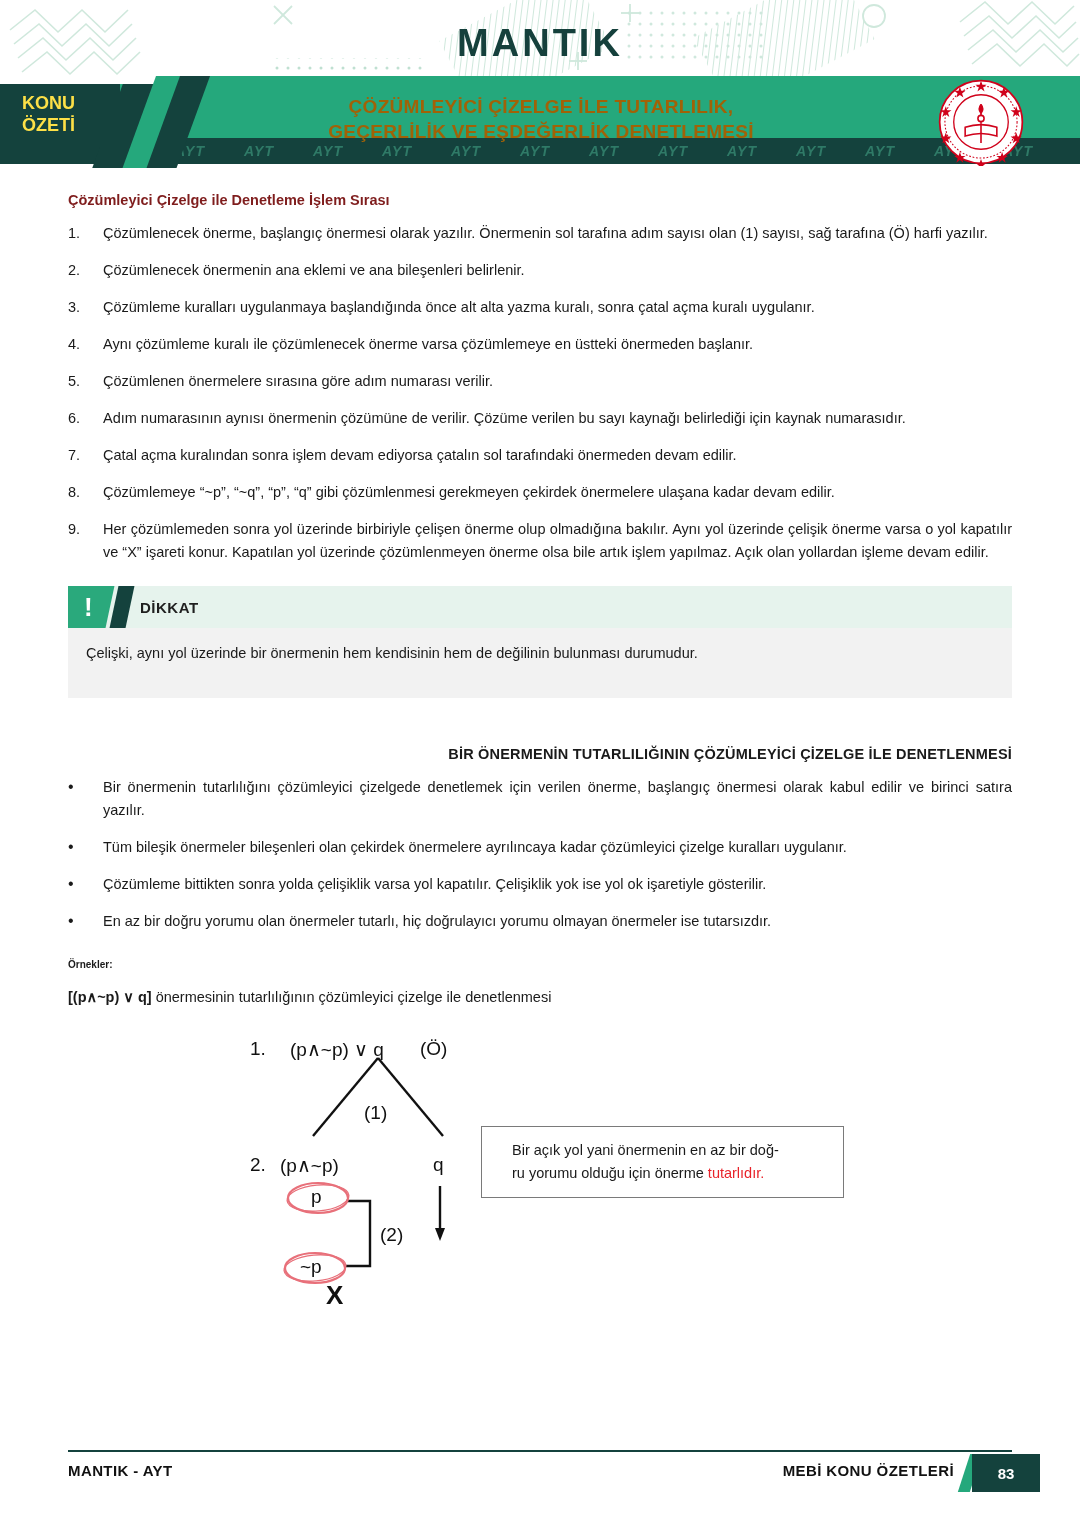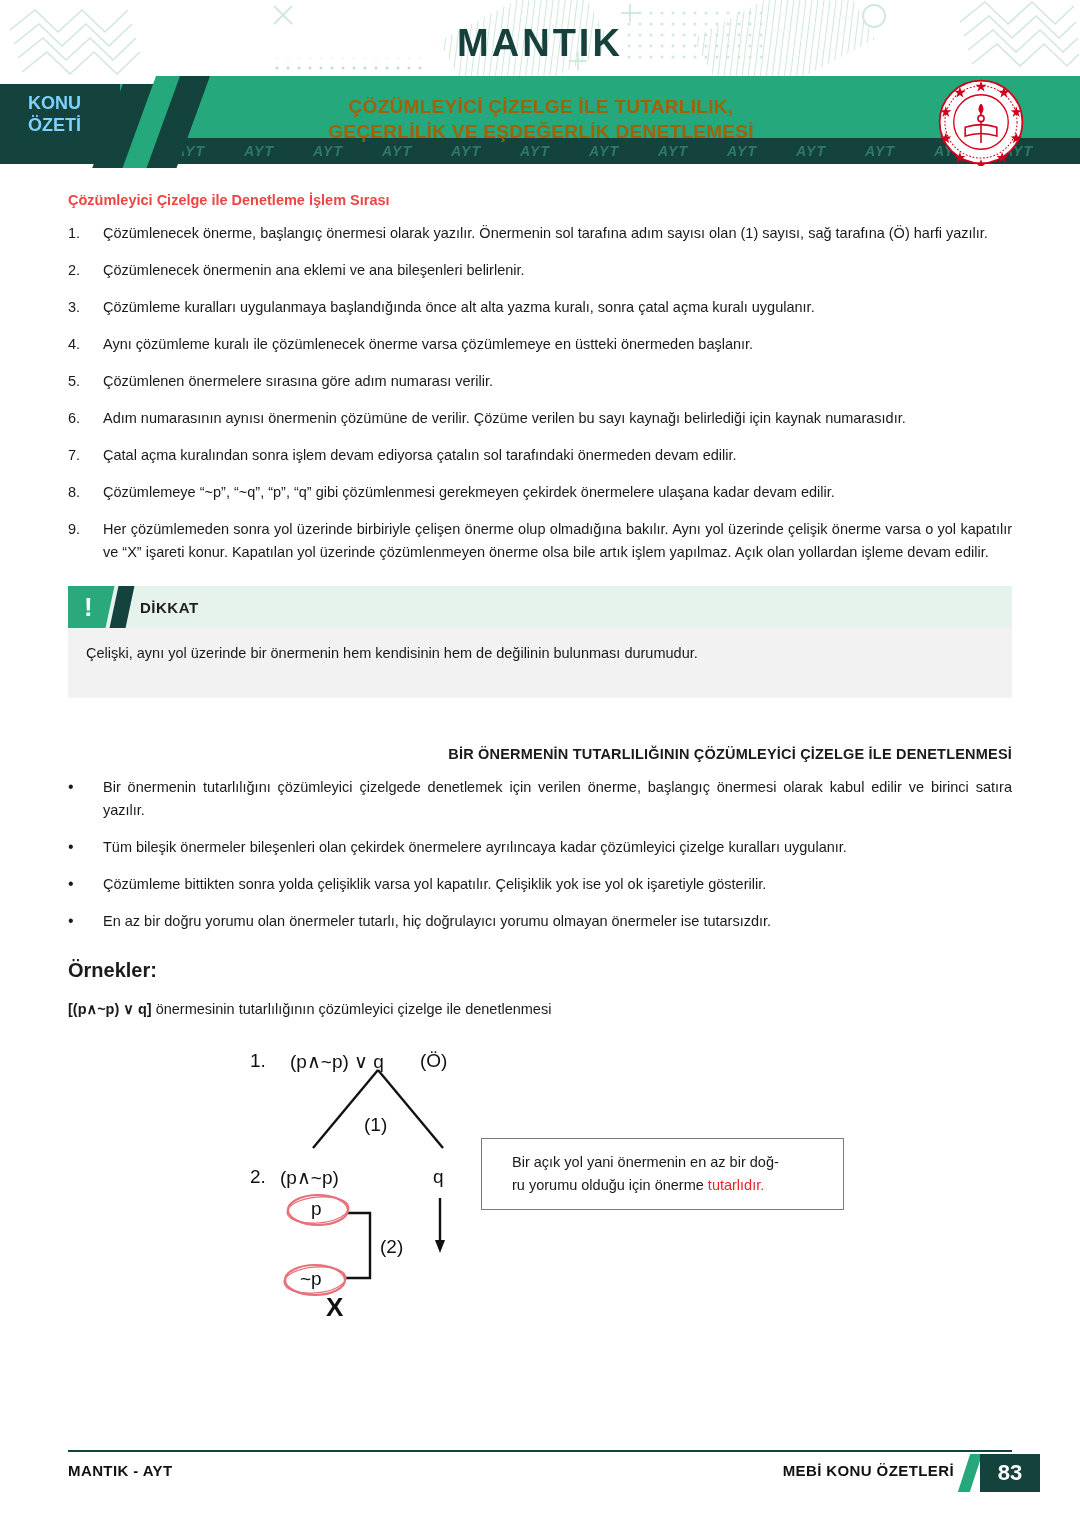--- a/index.html
+++ b/index.html
@@ -75,25 +75,25 @@
     letter-spacing: 1px;
   }
 
   
   .konu-box {
     position: absolute;
     left: 0; top: 84px;
     width: 120px; height: 62px;
     background: #14423d;
     z-index: 6;
-    color: #7dd3fc;
+    color: #fde047;
     font-size: 18px;
     font-weight: bold;
     line-height: 22px;
-    padding: 8px 0 0 28px;
+    padding: 8px 0 0 22px;
   }
   .konu-tail {
     position: absolute;
     left: 105px; top: 84px;
     width: 40px; height: 98px;
     background: #14423d;
     transform: skewX(-20deg);
     z-index: 5;
   }
   .slash-green-1 {
@@ -142,21 +142,21 @@
 
   
   .content {
     position: relative;
     padding: 0 68px;
   }
 
   .section-title {
     font-size: 14.5px;
     font-weight: bold;
-    color: #ef4444;
+    color: #7f1d1d;
     margin-top: 24px;
     margin-bottom: 14px;
   }
 
   .num-item {
     display: flex;
     font-size: 14.5px;
     line-height: 23px;
     margin-bottom: 14px;
     text-align: justify;
@@ -239,21 +239,21 @@
   .subsection-title {
     font-size: 14.5px;
     font-weight: bold;
     margin-top: 48px;
     margin-bottom: 14px;
     letter-spacing: 0.2px;
     text-align: right;
   }
 
   .ornekler-title {
-    font-size: 20px;
+    font-size: 10px;
     font-weight: bold;
     margin-top: 26px;
     margin-bottom: 16px;
   }
   .ornek-line {
     font-size: 14.5px;
     line-height: 22px;
     margin-bottom: 14px;
   }
   .ornek-line b { font-weight: bold; }
@@ -317,24 +317,24 @@
   .footer-slash {
     position: absolute;
     right: 104px; top: 24px;
     width: 12px; height: 38px;
     background: #25a87c;
     transform: skewX(-18deg);
   }
   .footer-page {
     position: absolute;
     right: 40px; top: 24px;
-    width: 60px; height: 38px;
+    width: 68px; height: 38px;
     background: #14423d;
     color: #fff;
-    font-size: 22px;
+    font-size: 15px;
     font-weight: bold;
     display: flex;
     align-items: center;
     justify-content: center;
   }
 </style>
 </head>
 <body>
 
 <div class="header">

